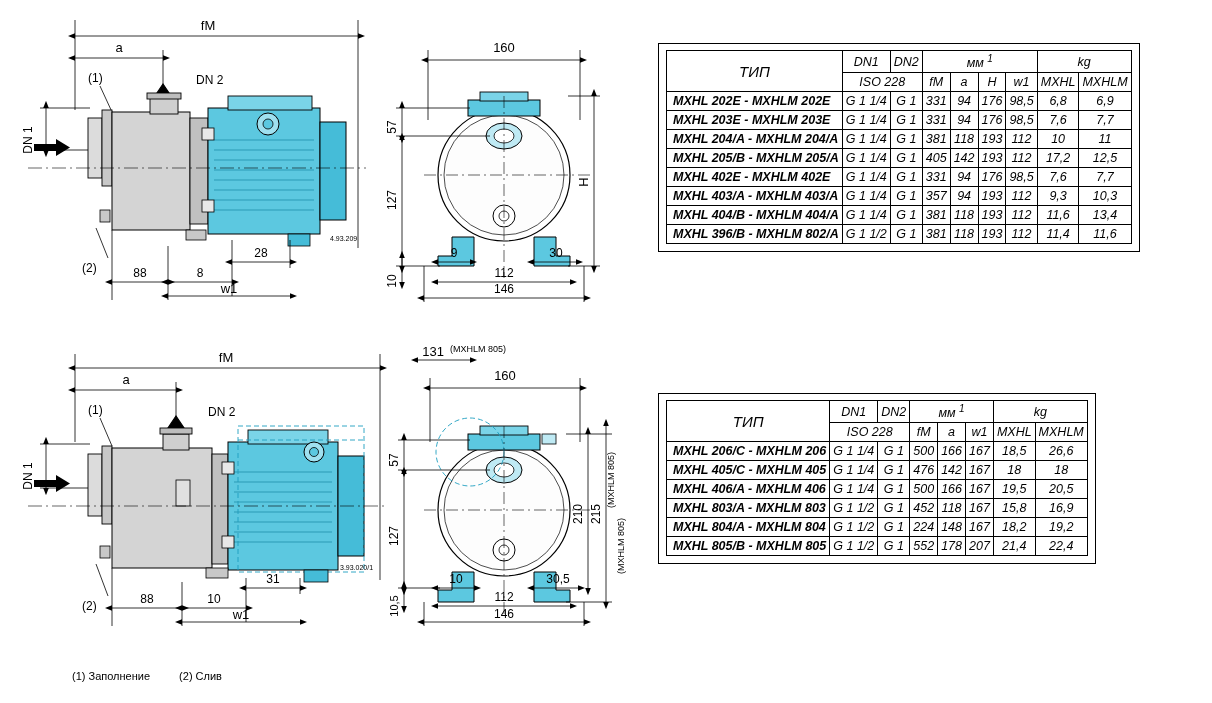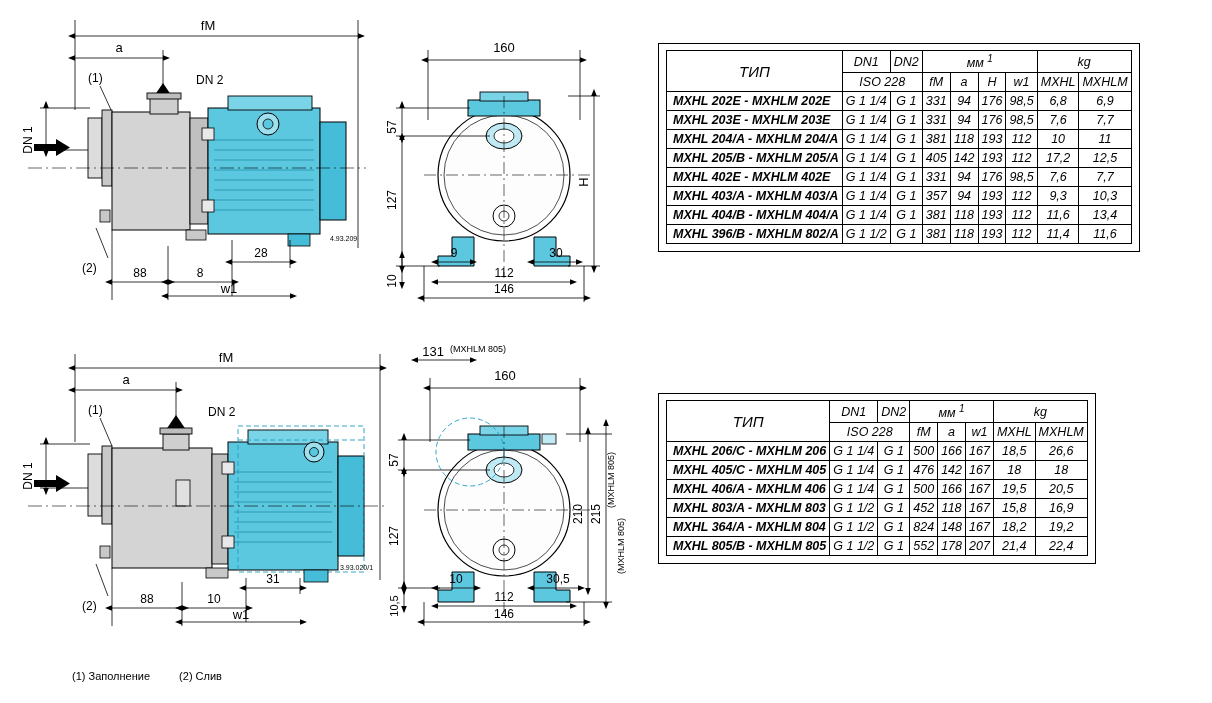--- a/index.html
+++ b/index.html
@@ -589,24 +589,24 @@
           <td class="type-col">MXHL 803/A - MXHLM 803</td>
           <td>G 1 1/2</td>
           <td>G 1</td>
           <td>452</td>
           <td>118</td>
           <td>167</td>
           <td>15,8</td>
           <td>16,9</td>
         </tr>
         <tr>
-          <td class="type-col">MXHL 364/A - MXHLM 804</td>
+          <td class="type-col">MXHL 804/A - MXHLM 804</td>
           <td>G 1 1/2</td>
           <td>G 1</td>
-          <td>824</td>
+          <td>224</td>
           <td>148</td>
           <td>167</td>
           <td>18,2</td>
           <td>19,2</td>
         </tr>
         <tr>
           <td class="type-col">MXHL 805/B - MXHLM 805</td>
           <td>G 1 1/2</td>
           <td>G 1</td>
           <td>552</td>

